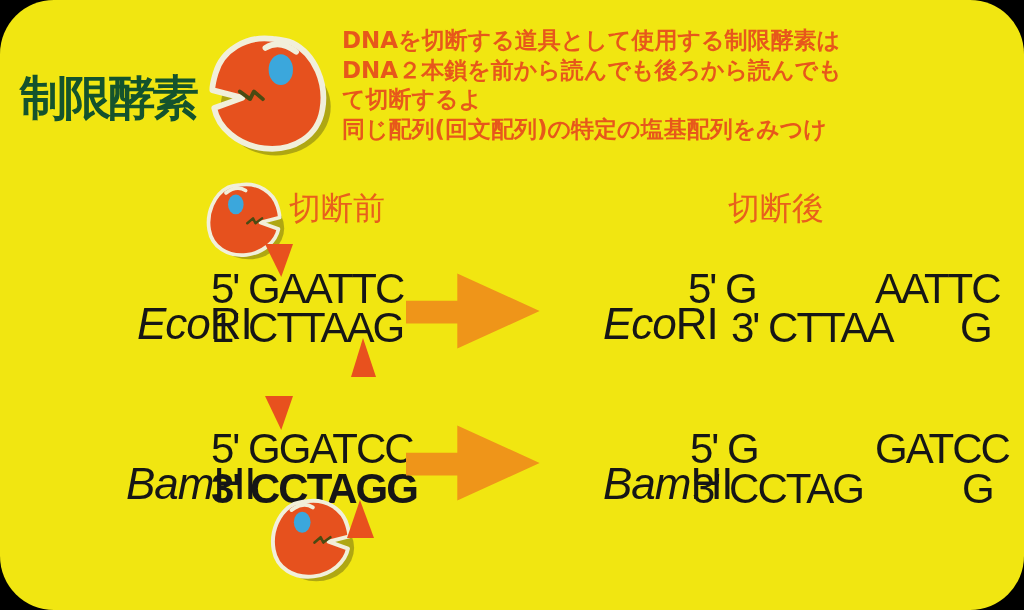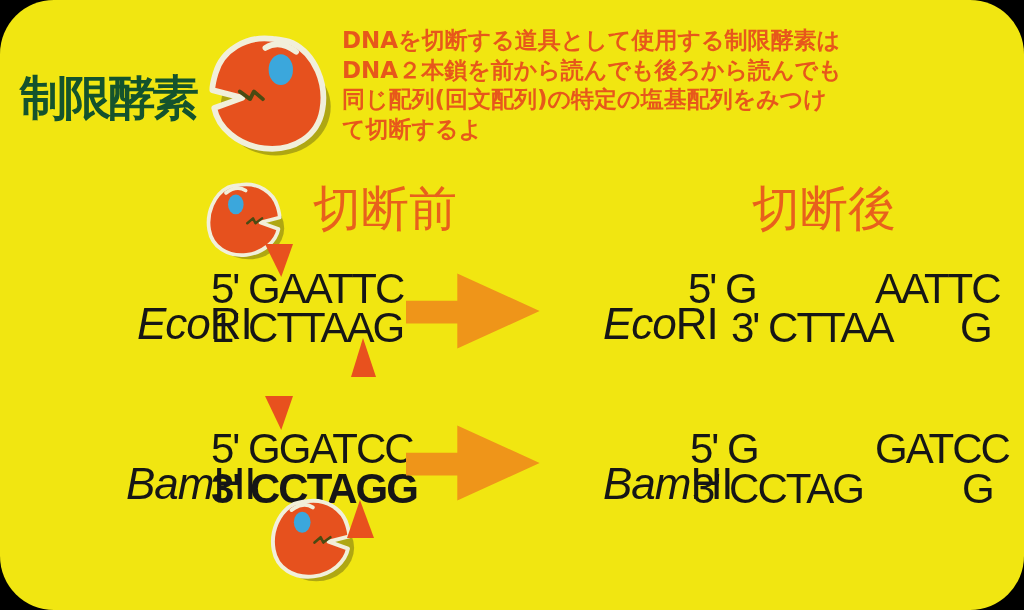--- a/index.html
+++ b/index.html
@@ -24,23 +24,22 @@
     color: #14532d;
   }
   .explain {
     left: 342px; top: 26px; width: 672px;
     font-family: "DejaVu Sans", sans-serif;
     font-weight: bold; font-size: 23px; line-height: 29.5px;
     color: #E7571B;
   }
   .stage-label {
     font-family: "DejaVu Sans", sans-serif;
-    font-size: 48px; line-height: 44px;
+    font-size: 32px; line-height: 44px;
     color: #E8601C;
-    margin-left: 24px;
   }
   .seq {
     font-size: 42px; line-height: 42px; letter-spacing: -2px;
     color: #161616; white-space: pre;
   }
   .enzyme {
     font-size: 44px; line-height: 36px; letter-spacing: -1px;
     color: #161616; white-space: pre;
   }
   .enzyme .it { font-style: italic; }
@@ -75,22 +74,22 @@
   <div class="abs title">制限酵素</div>
 
   <svg class="mascot" style="left:204px; top:28px;" width="128" height="132" viewBox="0 0 100 100">
     <ellipse cx="56" cy="60" rx="43" ry="38" fill="#837D14" opacity="0.6"></ellipse>
     <use href="#mascot-body" transform="translate(100 0) scale(-1 1)"></use>
   </svg>
 
   <div class="abs explain">
     <div>DNAを切断する道具として使用する制限酵素は</div>
     <div>DNA２本鎖を前から読んでも後ろから読んでも</div>
+    <div>て切断するよ</div>
     <div>同じ配列(回文配列)の特定の塩基配列をみつけ</div>
-    <div>て切断するよ</div>
   </div>
 
   <div class="abs stage-label" style="left:289px; top:186px;">切断前</div>
   <div class="abs stage-label" style="left:728px; top:186px;">切断後</div>
 
   <svg class="mascot" style="left:193px; top:179px;" width="102" height="82" viewBox="0 0 100 100">
     <ellipse cx="56" cy="60" rx="43" ry="38" fill="#837D14" opacity="0.6"></ellipse>
     <use href="#mascot-body"></use>
   </svg>
 

